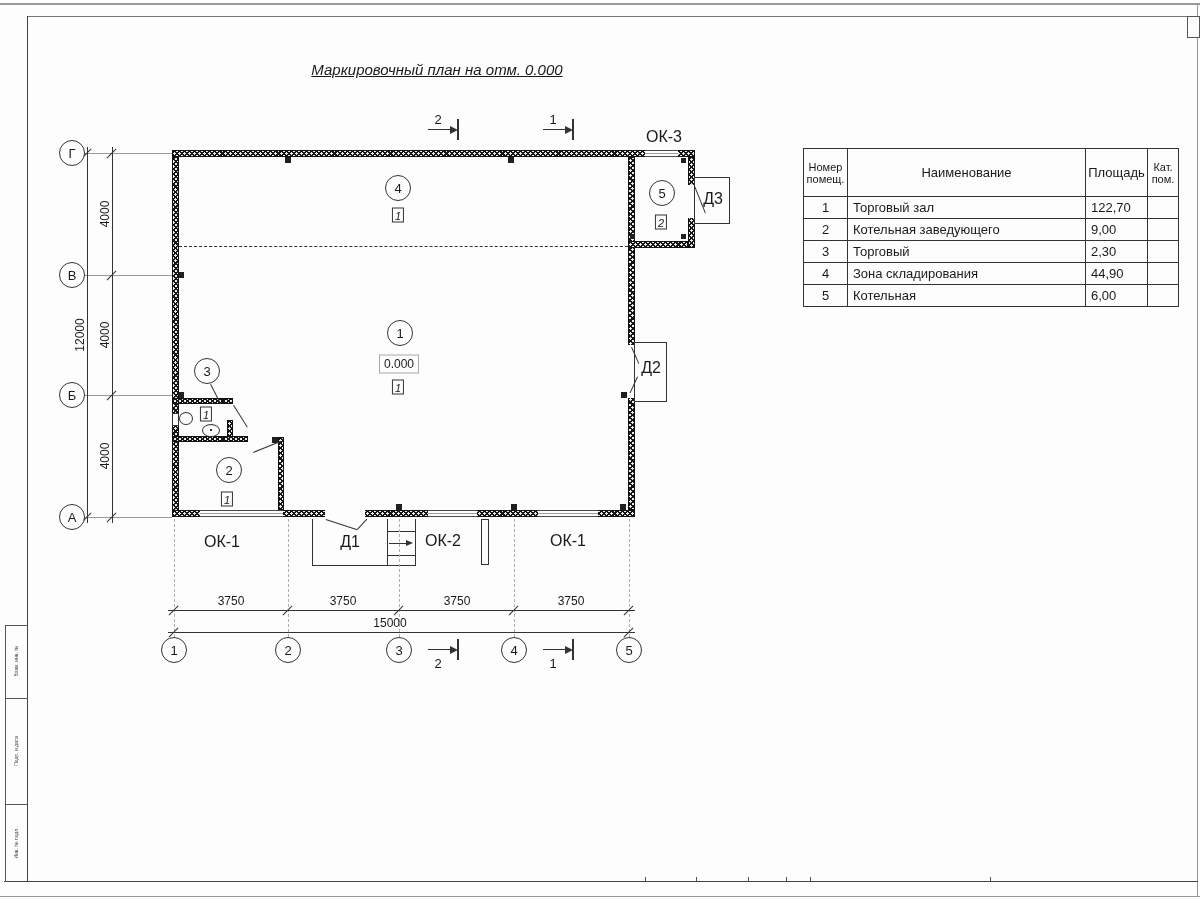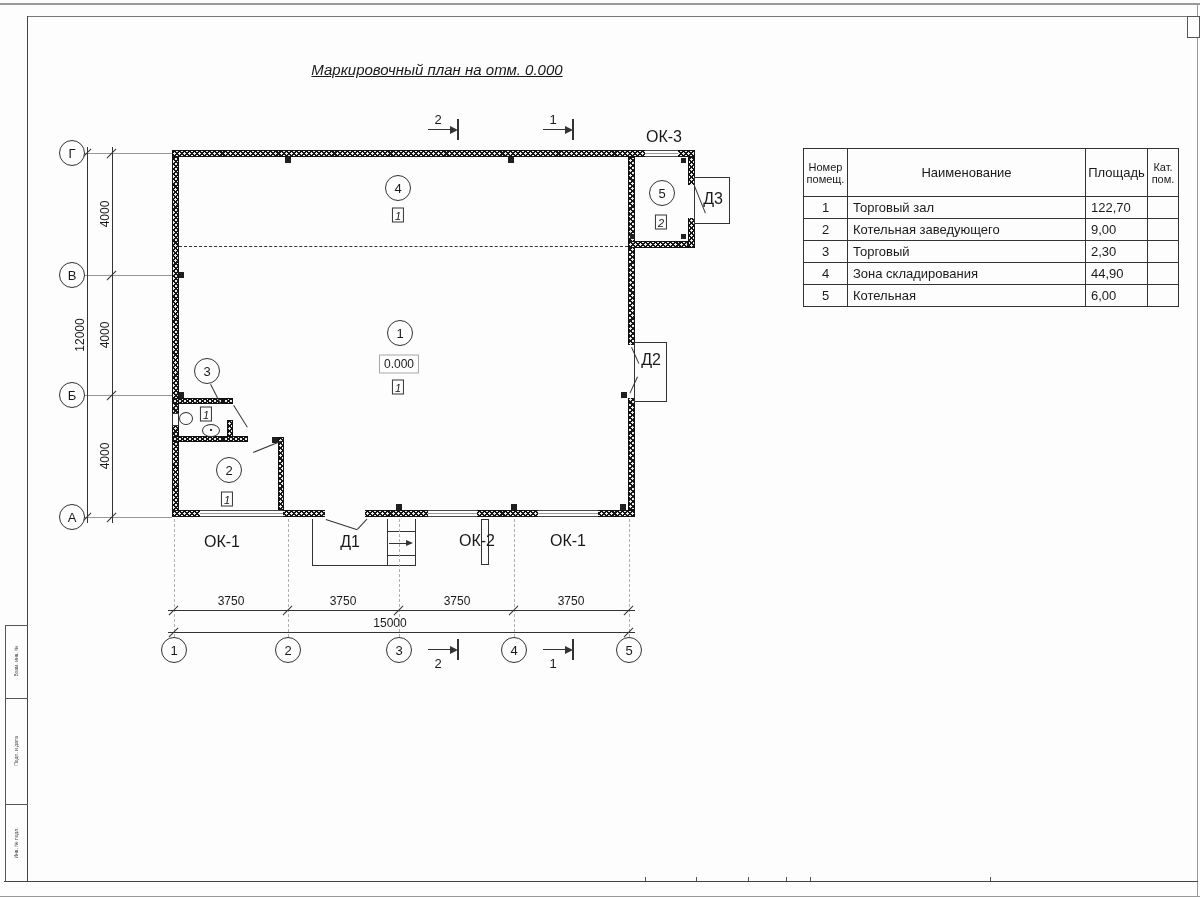--- a/index.html
+++ b/index.html
@@ -297,19 +297,19 @@
 
   <div class="circle" style="left:216px;top:457px;">
       <span>2</span>
     </div>
   <div class="sq ctr" style="left:227px;top:499px;">
       <span>1</span>
     </div>
 
   <div class="lbl ctr" style="left:664px;top:137px;">ОК-3</div>
   <div class="lbl ctr" style="left:713px;top:199px;">Д3</div>
-  <div class="lbl ctr" style="left:651px;top:360px;">Д2</div>
+  <div class="lbl ctr" style="left:651px;top:368px;">Д2</div>
   <div class="lbl ctr" style="left:222px;top:542px;">ОК-1</div>
   <div class="lbl ctr" style="left:350px;top:542px;">Д1</div>
-  <div class="lbl ctr" style="left:477px;top:541px;">ОК-2</div>
+  <div class="lbl ctr" style="left:443px;top:541px;">ОК-2</div>
   <div class="lbl ctr" style="left:568px;top:541px;">ОК-1</div>
 
 </div>
 
 </body></html>

